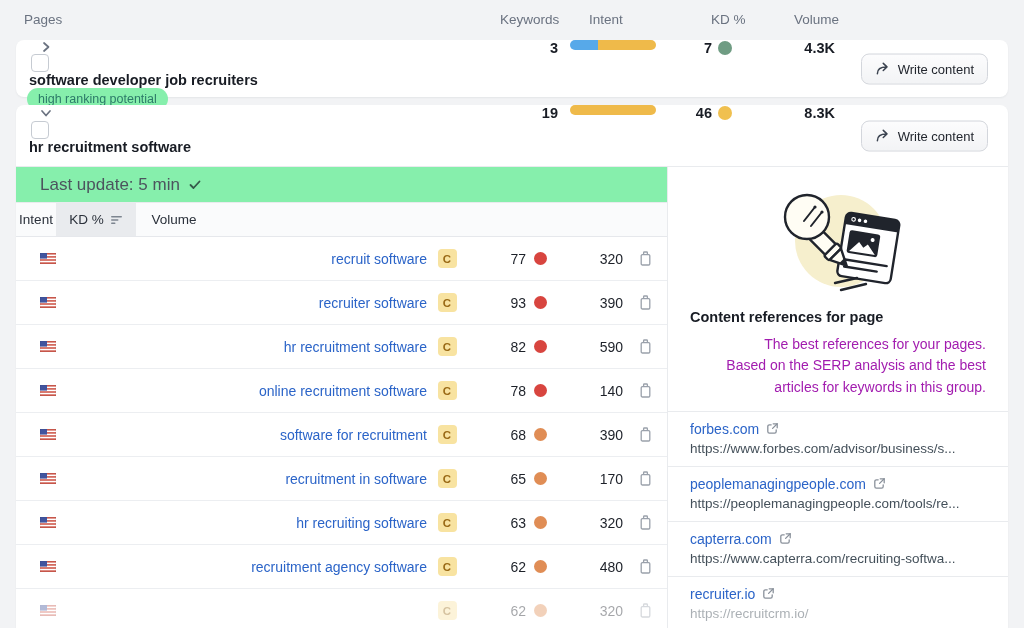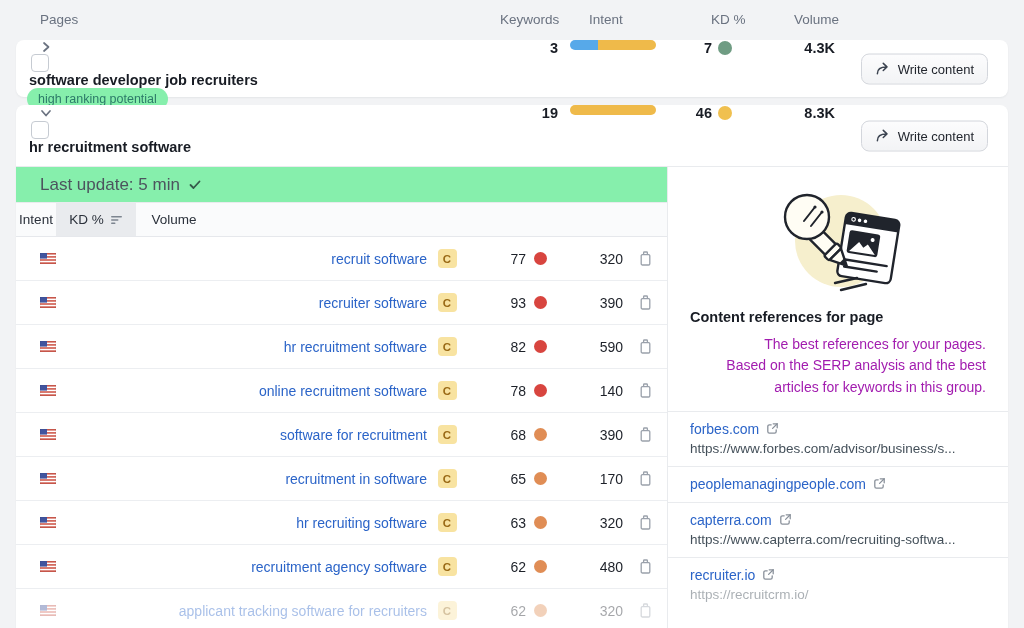--- a/index.html
+++ b/index.html
@@ -6,21 +6,21 @@
   html,body { width:1024px; height:628px; overflow:hidden; }
   body {
     background:#f2f3f5;
     font-family:"Liberation Sans","DejaVu Sans",sans-serif;
     color:#1d2129;
     position:relative;
   }
   
   .top-header { position:relative; height:40px; font-size:13.5px; color:#6a7280; }
   .top-header span { position:absolute; top:12px; }
-  .h-pages   { left:40px;text-align:center; }
+  .h-pages   { left:24px;text-align:center; }
   .h-keywords{ left:500px; }
   .h-intent  { left:589px; }
   .h-kd      { left:711px; }
   .h-volume  { left:794px; }
 
   
   .card { position:absolute; left:16px; width:992px; background:#fff; border-radius:8px;
           box-shadow:0 1px 2px rgba(25,30,40,.06); }
   .card1 { top:40px; height:57px; }
   .card2 { top:105px; height:530px; border-radius:8px 8px 0 0; overflow:hidden; }
@@ -467,21 +467,20 @@
           <g fill="#cf5a4e">
             <rect y="0" width="16" height="1.6"></rect>
                     <rect y="3.1" width="16" height="1.6"></rect>
             <rect y="6.2" width="16" height="1.6"></rect>
                     <rect y="9.3" width="16" height="1.7"></rect>
           </g>
           <rect width="7" height="5.6" fill="#41549e"></rect>
           <rect width="16" height="11" rx="1" fill="none" stroke="#00000022" stroke-width=".6"></rect>
         </svg>
       </span>
-      <a>applicant tracking software for recruiters</a>
     </div>
     <div class="kr-intent">
               <span class="intent-c">C</span>
             </div>
     <div class="kr-kd">
       <span>62</span>
       <span class="kd-dot" style="background: rgb(224, 141, 85);"></span>
     </div>
     <div class="kr-vol">320</div>
     <div class="kr-del">
@@ -561,20 +560,21 @@
       <span>
         <svg width="13" height="13" viewBox="0 0 13 13">
           <g fill="none" stroke="#8a919b" stroke-width="1.3" stroke-linecap="round" stroke-linejoin="round">
             <path d="M5.2 2.8 H3.4 A1.6 1.6 0 0 0 1.8 4.4 V9.6 A1.6 1.6 0 0 0 3.4 11.2 H8.6 A1.6 1.6 0 0 0 10.2 9.6 V7.8"></path>
             <polyline points="7.2,1.8 11.2,1.8 11.2,5.8"></polyline>
             <line x1="11.2" y1="1.8" x2="6.6" y2="6.4"></line>
           </g>
         </svg>
       </span>
     </div>
+    <div class="ref-url">https://peoplemanagingpeople.com/tools/re...</div>
   </div>
           <div class="ref-item">
     <div class="ref-domain">
       <a>capterra.com</a>
       <span>
         <svg width="13" height="13" viewBox="0 0 13 13">
           <g fill="none" stroke="#8a919b" stroke-width="1.3" stroke-linecap="round" stroke-linejoin="round">
             <path d="M5.2 2.8 H3.4 A1.6 1.6 0 0 0 1.8 4.4 V9.6 A1.6 1.6 0 0 0 3.4 11.2 H8.6 A1.6 1.6 0 0 0 10.2 9.6 V7.8"></path>
             <polyline points="7.2,1.8 11.2,1.8 11.2,5.8"></polyline>
             <line x1="11.2" y1="1.8" x2="6.6" y2="6.4"></line>

